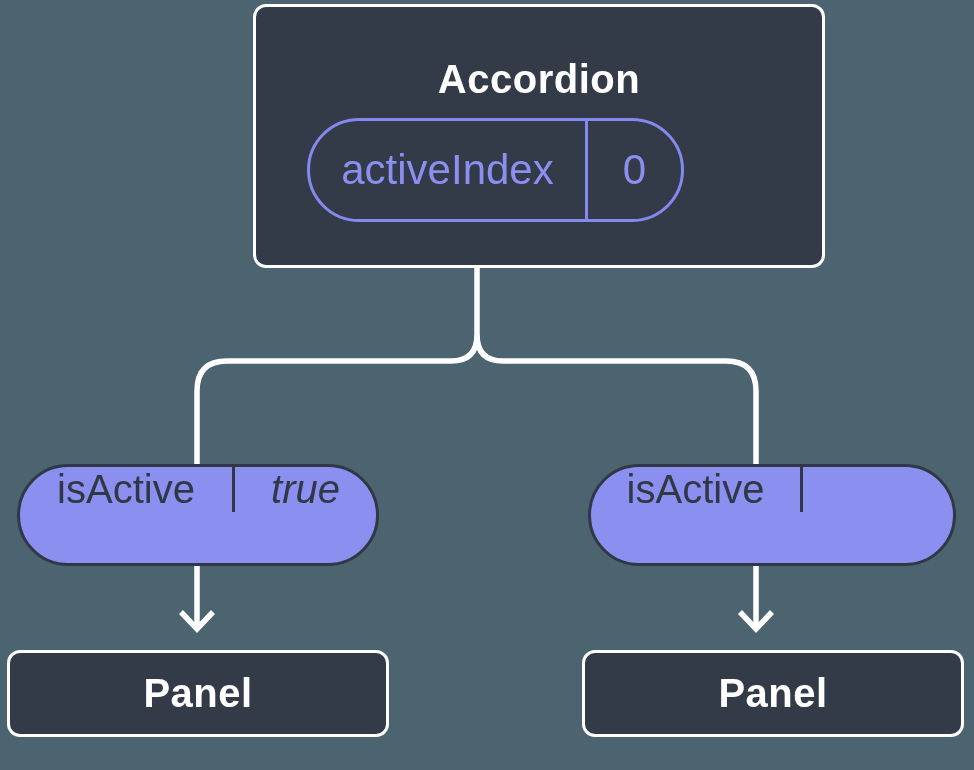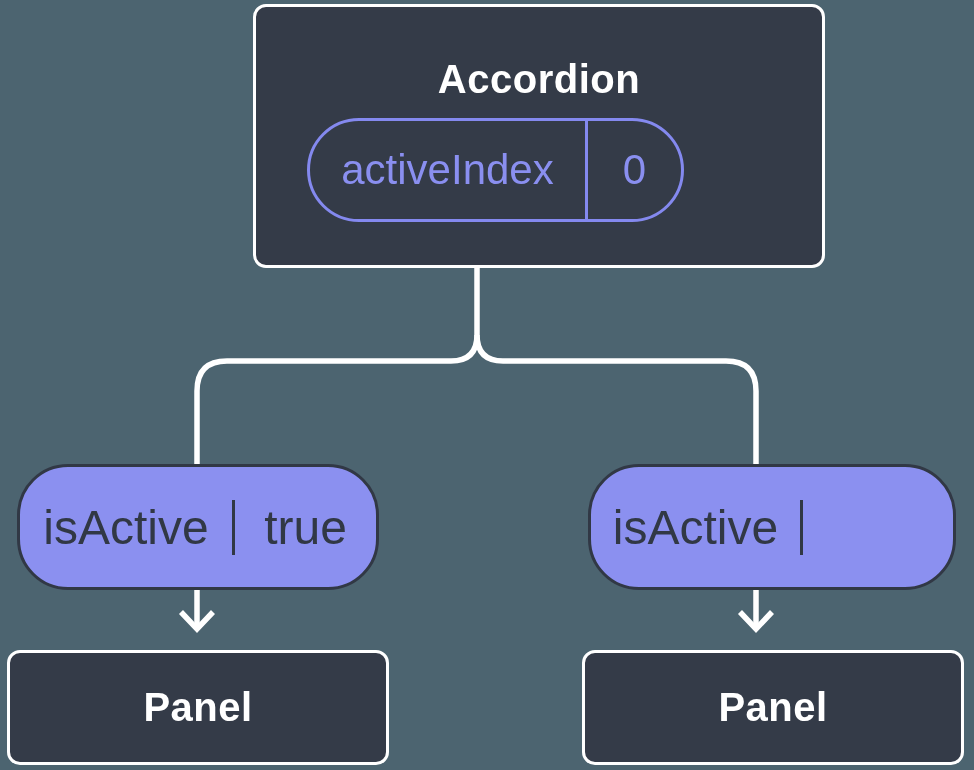--- a/index.html
+++ b/index.html
@@ -66,47 +66,47 @@
   .state-pill .seg-name {
     width: 275px;
     border-right: 3px solid #8489ef;
   }
   .state-pill .seg-value { flex: 1; }
 
   
   .prop-pill {
     position: absolute;
     top: 464px;
-    height: 126px;
+    height: 102px;
     box-sizing: border-box;
     background: #8b90f0;
     border: 3px solid #313845;
     border-radius: 51px;
     display: flex;
-    align-items: center;
+    align-items: flex-start;
     color: #313845;
-    font-size: 48px;
+    font-size: 40px;
   }
   .prop-pill .seg {
     display: flex;
     align-items: center;
     justify-content: center;
   }
   .prop-pill .seg-name { border-right: 3px solid #313845; }
   .prop-pill-left  { left: 17px;  width: 362px; }
   .prop-pill-left  .seg-name { width: 212px; }
   .prop-pill-right { left: 588px; width: 368px; }
   .prop-pill-right .seg-name { width: 209px; }
-  .prop-pill .seg-value { flex: 1; }
+  .prop-pill .seg-value { flex: 1; font-style: italic; }
 
   
   .panel-node {
     top: 650px;
     width: 382px;
-    height: 115px;
+    height: 87px;
     display: flex;
     align-items: center;
     justify-content: center;
   }
   .panel-node .panel-title {
     font-size: 40px;
     font-weight: 600;
     letter-spacing: 0.5px;
   }
   .panel-node-left  { left: 7px; }

